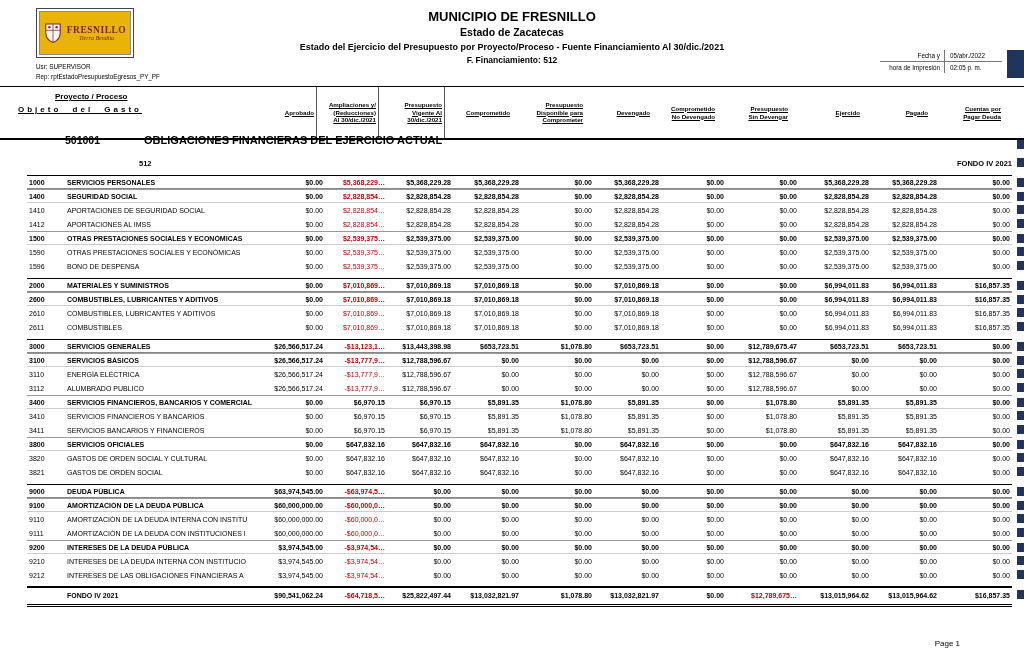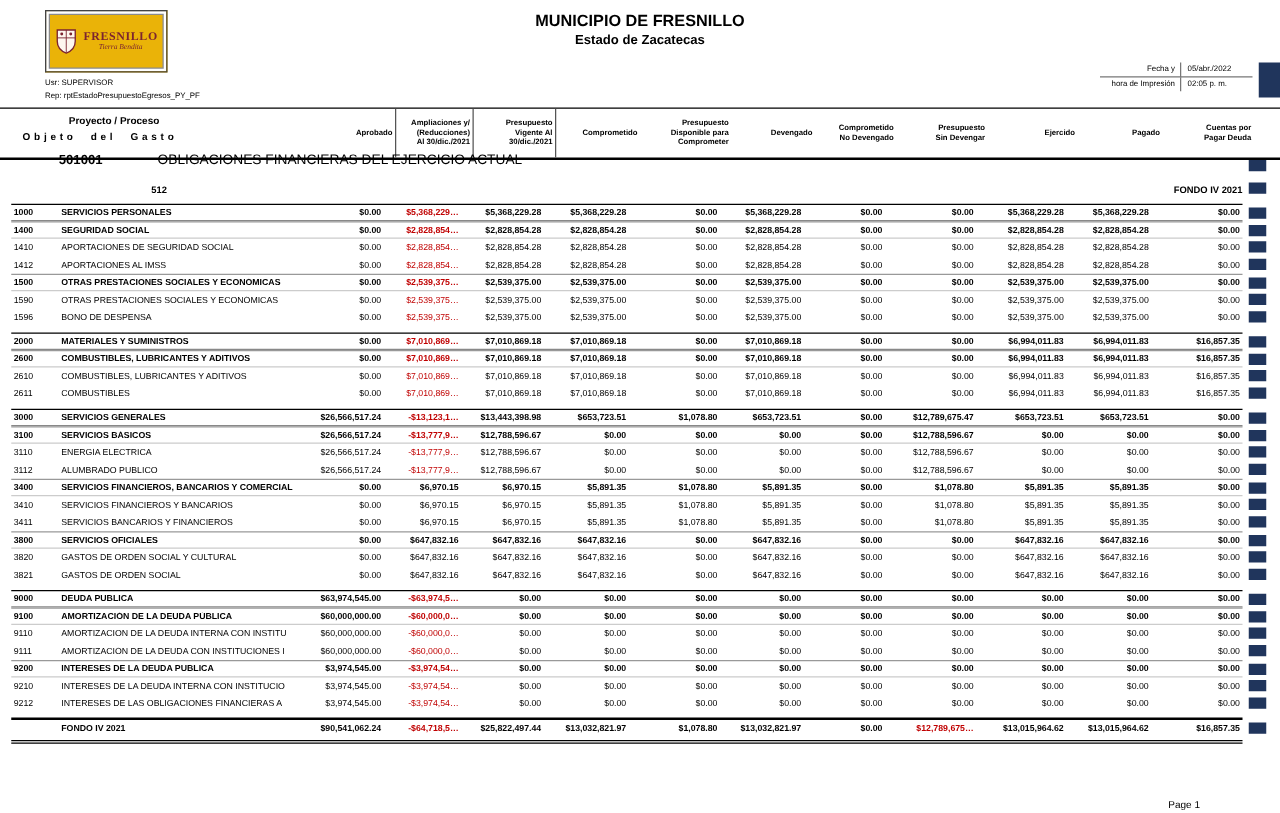--- a/index.html
+++ b/index.html
@@ -28,36 +28,36 @@
   .dt-value { border-left:1px solid #777; padding:2px 0 2px 5px; }
   .dt-top { border-bottom:1px solid #777; }
   .corner-marker { position:absolute; right:0; top:50px; width:17px; height:28px;
     background:var(--marker,#20355c); }
 
   
   .grid13 { display:grid;
     grid-template-columns:40px 196px 62px 62px 66px 68px 73px 67px 65px 73px 72px 68px 73px; }
 
   
-  .colband { position:absolute; left:0; top:86px; width:1024px; height:42px;
-    border-top:1px solid #000; border-bottom:2px solid #000; padding-left:18px; }
+  .colband { position:absolute; left:0; top:86px; width:1024px; height:54px;
+    border-top:1px solid #000; border-bottom:2px solid #000; padding-left:18px;text-decoration:underline; }
   .left-titles { grid-column:1 / 3; align-self:start; padding-top:5px; }
   .lt1 { font-size:8px; font-weight:bold; margin-left:37px; }
   .lt2 { font-size:8px; font-weight:bold; letter-spacing:3px; word-spacing:6px; margin-top:4px; }
   .colhead { font-size:6.2px; font-weight:bold; text-align:right; white-space:pre-line;
     line-height:1.25; padding-right:2px; height:100%; display:flex; flex-direction:column;
     justify-content:center; align-items:flex-end; }
   .colhead.sep { border-left:1px solid #555; }
 
   
-  .tablebody { position:absolute; left:0; top:116px; width:836px; padding-left:9px; }
+  .tablebody { position:absolute; left:0; top:128px; width:836px; padding-left:27px; }
   .section-row { position:relative; width:985px; display:flex; align-items:baseline;
     margin-top:6px; height:20px; }
   .section-code { font-size:10.5px; font-weight:bold; margin-left:38px; }
-  .section-title { font-size:11px; font-weight:normal; margin-left:44px; }
+  .section-title { font-size:11px; font-weight:bold; margin-left:44px; }
   .fund-row { position:relative; width:985px; height:14px; margin-top:2px; display:flex; align-items:center;justify-content:space-between; }
   .fund-code { font-size:7.5px; font-weight:bold; margin-left:112px; }
   .fund-name { font-size:7.5px; font-weight:bold; margin-left:20px; }
 
   .row { position:relative; width:985px; height:14px; align-items:center; font-size:7px; }
   .row .code { padding-left:2px; white-space:nowrap; }
   .row .desc { white-space:nowrap; overflow:hidden; }
   .row .val { text-align:right; padding-right:2px; white-space:nowrap; overflow:hidden; }
   .row.l1 { font-weight:bold; border-top:1.5px solid #000; border-bottom:1px solid #888; margin-top:5px; }
   .row.l2 { font-weight:bold; border-top:1px solid #999; border-bottom:1px solid #ccc; }
@@ -92,20 +92,22 @@
   </div>
 
   <div class="meta-lines">
     <div>Usr: SUPERVISOR</div>
     <div>Rep: rptEstadoPresupuestoEgresos_PY_PF</div>
   </div>
 
   <div class="titles">
     <div class="t1">MUNICIPIO DE FRESNILLO</div>
     <div class="t2">Estado de Zacatecas</div>
+    <div class="t3">Estado del Ejercicio del Presupuesto por Proyecto/Proceso - Fuente Financiamiento Al 30/dic./2021</div>
+    <div class="t4">F. Financiamiento: 512</div>
   </div>
 
   <div class="datetime">
     <div class="dt-label dt-top">Fecha y</div>
     <div class="dt-value dt-top">05/abr./2022</div>
     <div class="dt-label">hora de Impresión</div>
     <div class="dt-value">02:05 p. m.</div>
   </div>
   <div class="corner-marker"></div>
 

